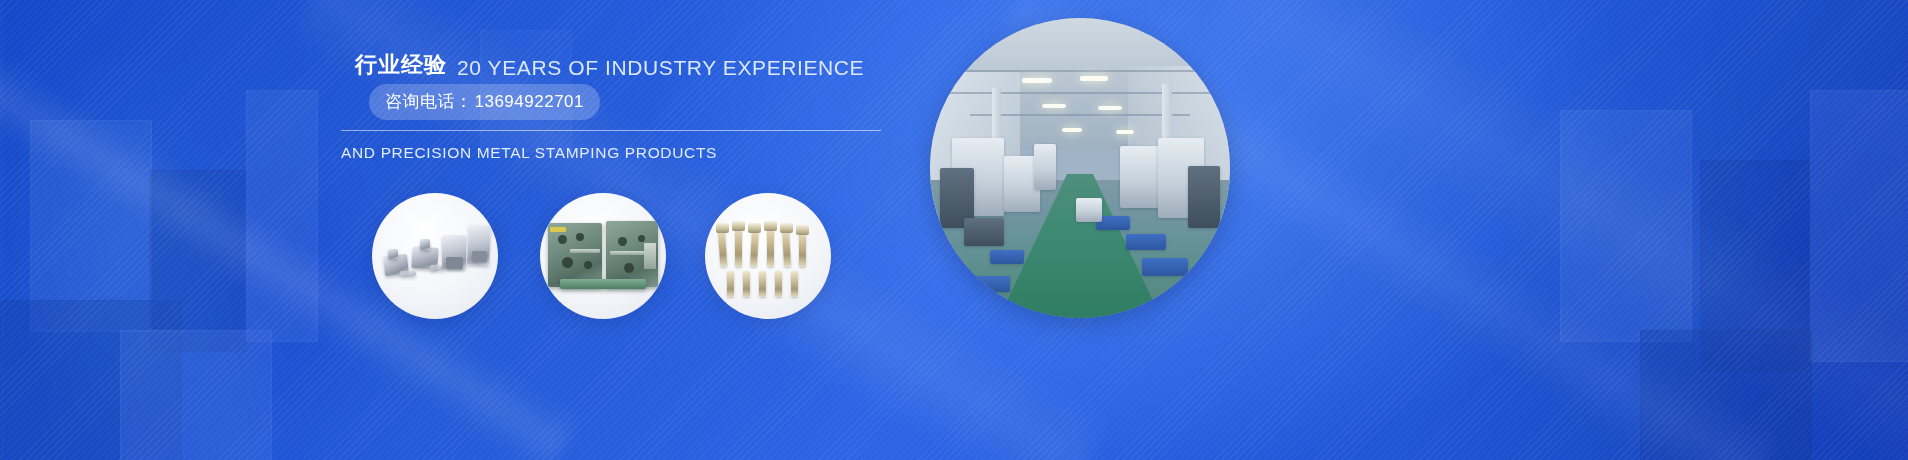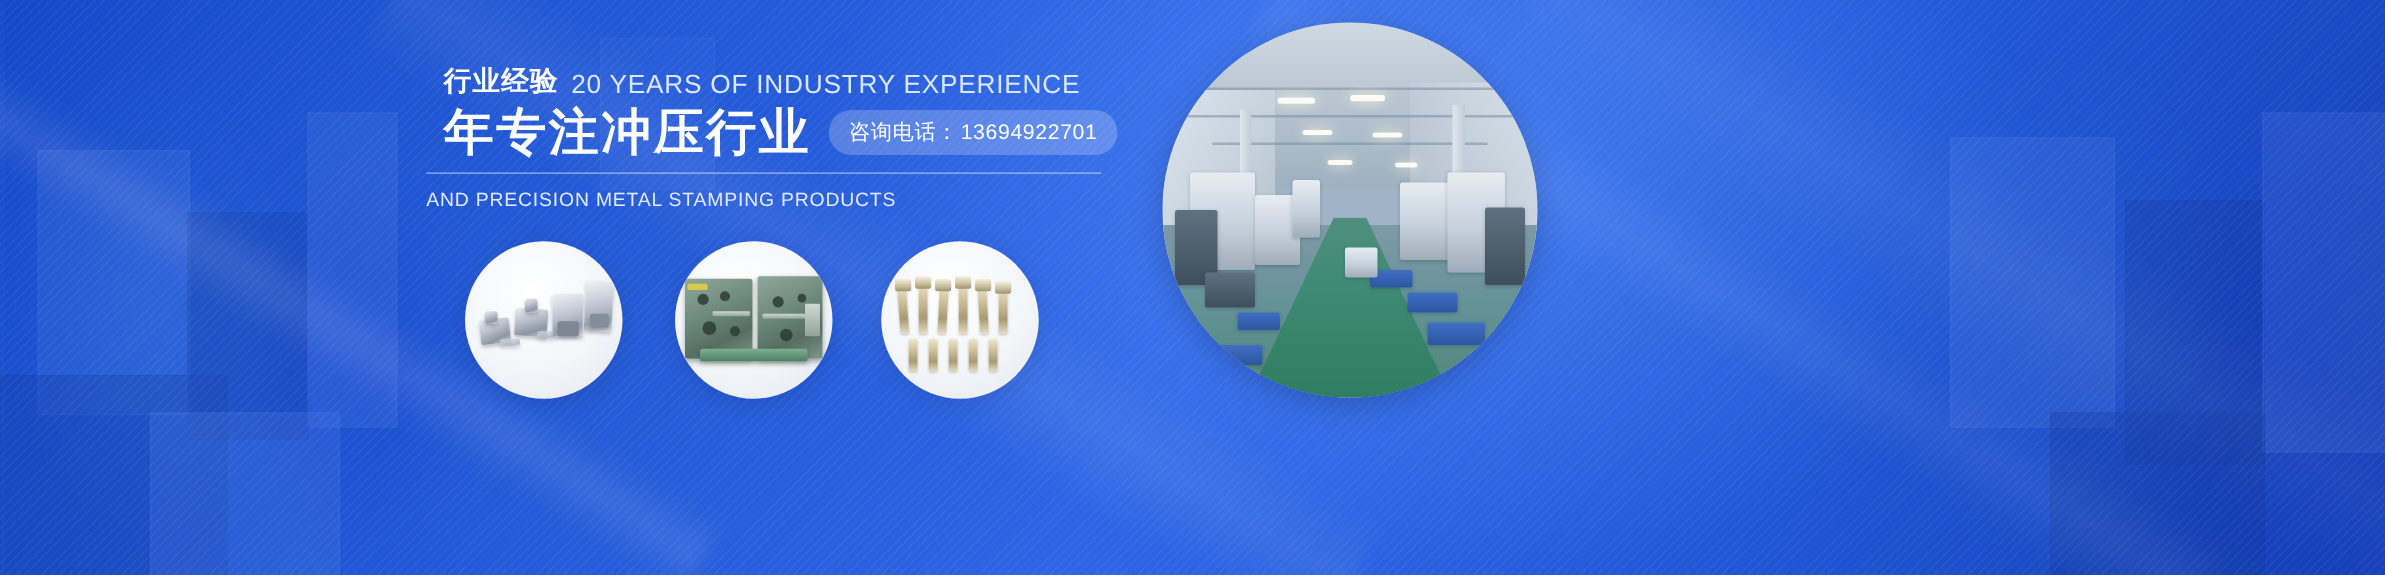--- a/index.html
+++ b/index.html
@@ -317,21 +317,20 @@
 
 
       <div class="headright">
 
         <div class="line1">
           <span class="cn-small">行业经验</span>
           <span class="en-small">20 YEARS OF INDUSTRY EXPERIENCE</span>
         </div>
 
         <div class="line2">
-          <span class="cn-big">年专注冲压行业</span>
 
           <span class="phone-badge">
             <span>咨询电话：</span>
             <span>13694922701</span>
           </span>
         </div>
 
       </div>
     </div>
 

